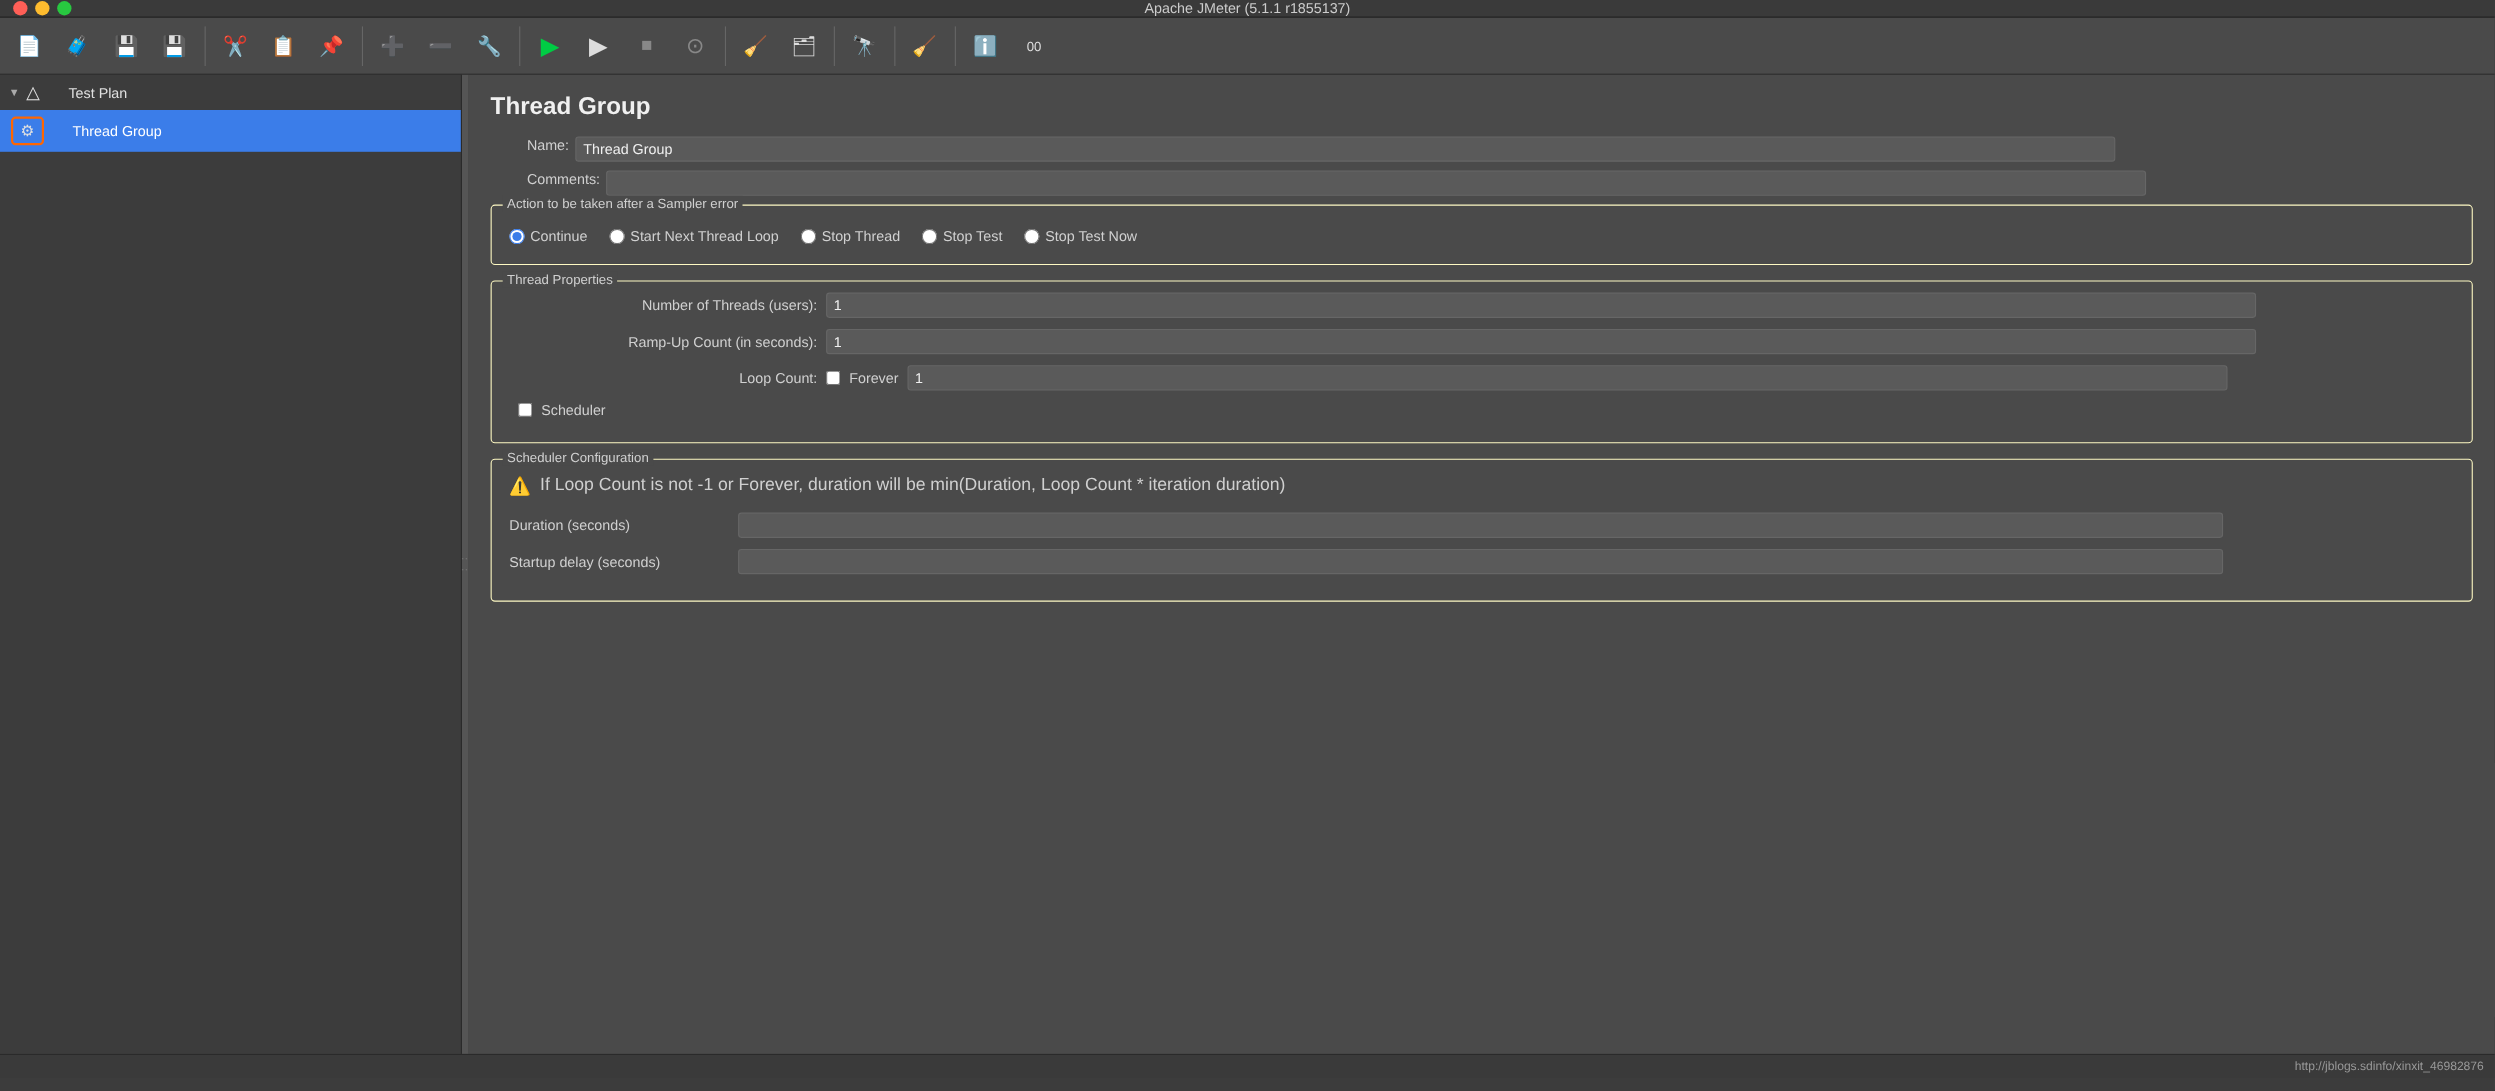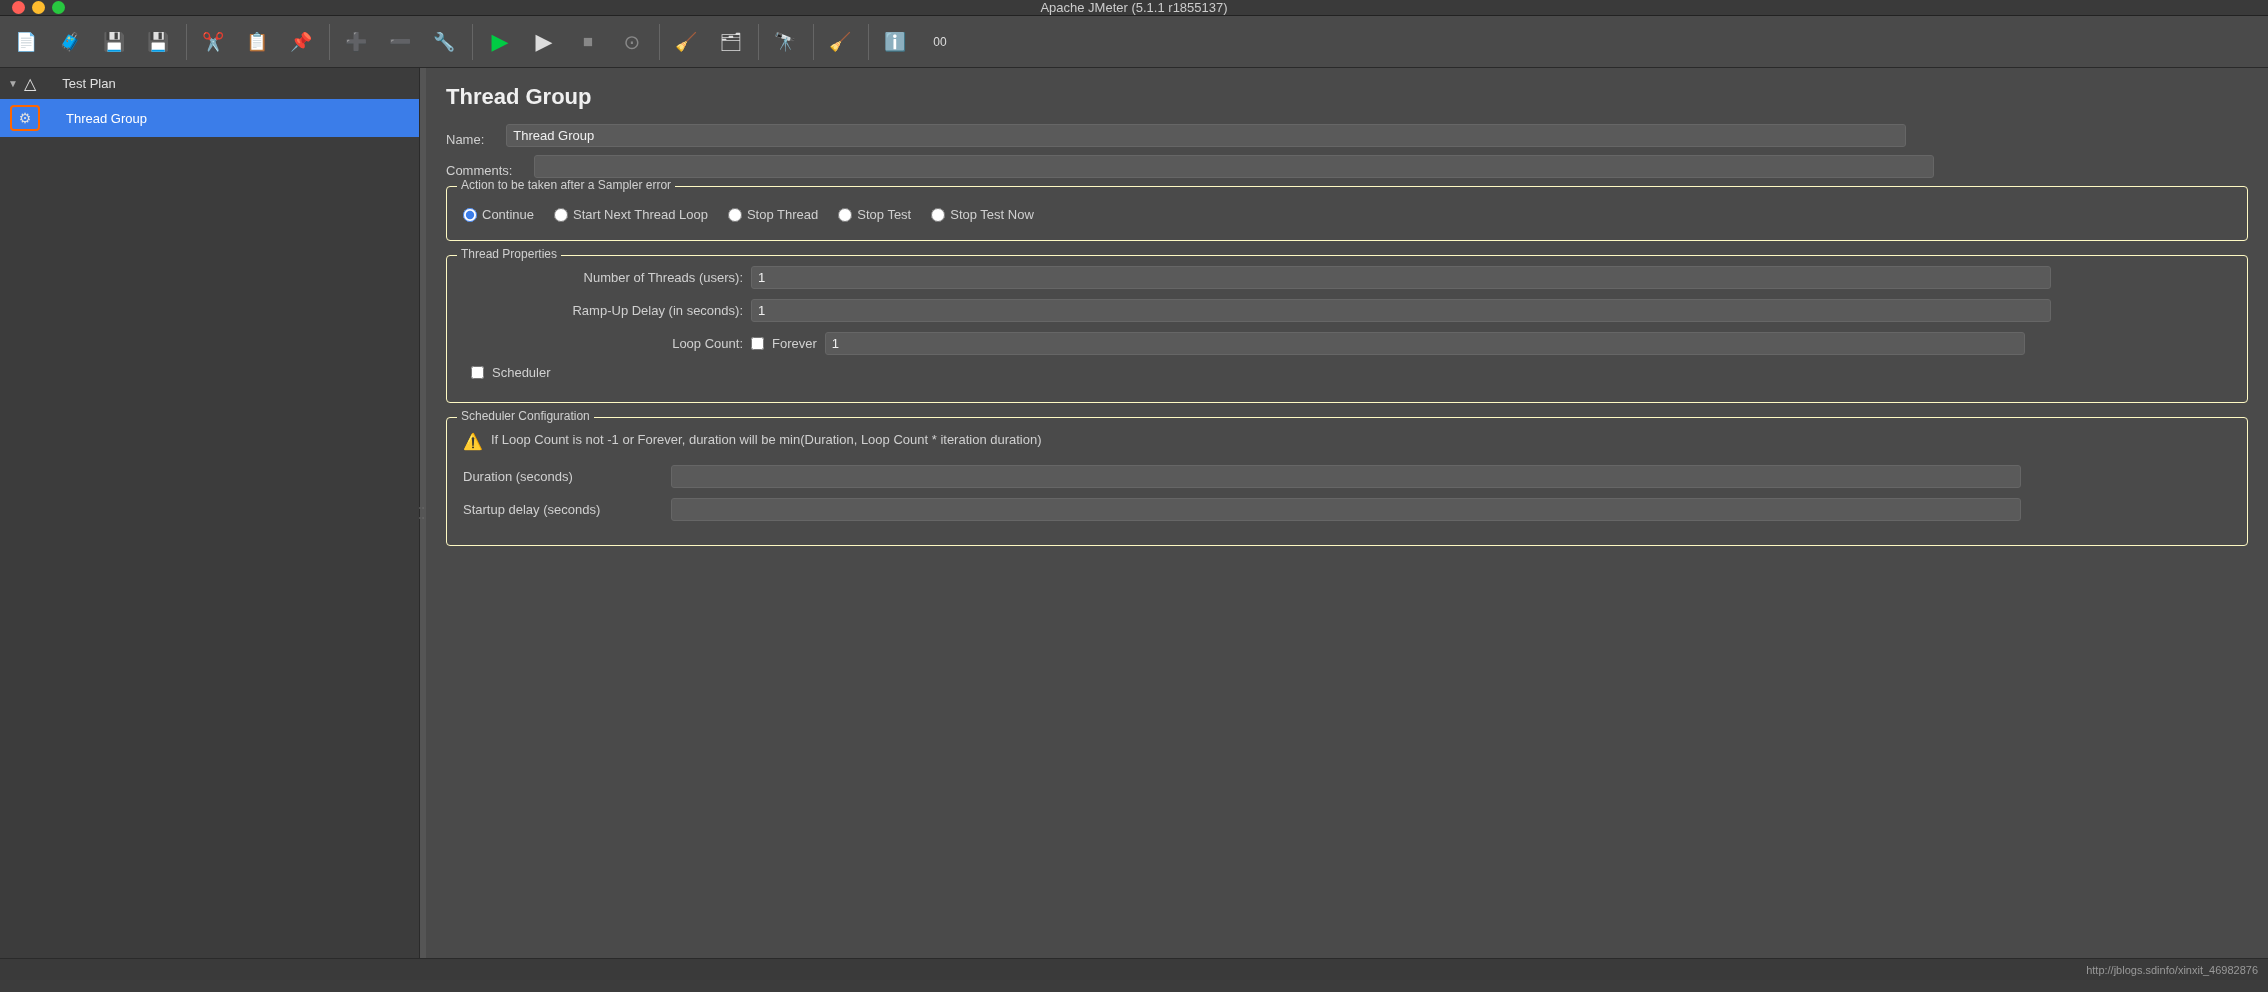--- a/index.html
+++ b/index.html
@@ -142,23 +142,24 @@
 
     .page-title {
       font-size: 22px;
       font-weight: 600;
       color: #f0f0f0;
       margin-bottom: 14px;
     }
 
     .form-row {
       display: flex;
-      align-items: flex-end;
+      align-items: flex-start;
       margin-bottom: 8px;
-      gap: 22px;
+      gap: 6px;
+      margin-left: 33px;
     }
     .form-label {
       color: #d0d0d0;
       white-space: nowrap;
     }
     .form-input {
       background: #5a5a5a;
       border: 1px solid #666;
       border-radius: 3px;
       color: #f0f0f0;
@@ -284,21 +285,21 @@
       gap: 8px;
       margin-bottom: 10px;
       padding: 4px 0;
     }
     .warning-icon {
       font-size: 16px;
       flex-shrink: 0;
     }
     .warning-text {
       color: #d0d0d0;
-      font-size: 13px;
+      font-size: 16px;
     }
     .scheduler-row {
       display: flex;
       align-items: center;
       gap: 8px;
       margin-bottom: 10px;
     }
     .scheduler-label {
       color: #d0d0d0;
       width: 200px;
@@ -449,21 +450,21 @@
 
     <div class="section-box">
       <span class="section-box-title">Thread Properties</span>
 
       <div class="thread-props-row">
         <label class="thread-props-label">Number of Threads (users):</label>
         <input class="thread-props-input" type="text" value="1" style="">
       </div>
 
       <div class="thread-props-row">
-        <label class="thread-props-label">Ramp-Up Delay (in seconds):</label>
+        <label class="thread-props-label">Ramp-Up Count (in seconds):</label>
         <input class="thread-props-input" type="text" value="1" style="">
       </div>
 
       <div class="loop-row">
         <label class="loop-label">Loop Count:</label>
         <input type="checkbox" class="checkbox-input" style="">
         <span class="forever-label">Forever</span>
         <input class="loop-input" type="text" value="1" style="">
       </div>
 

